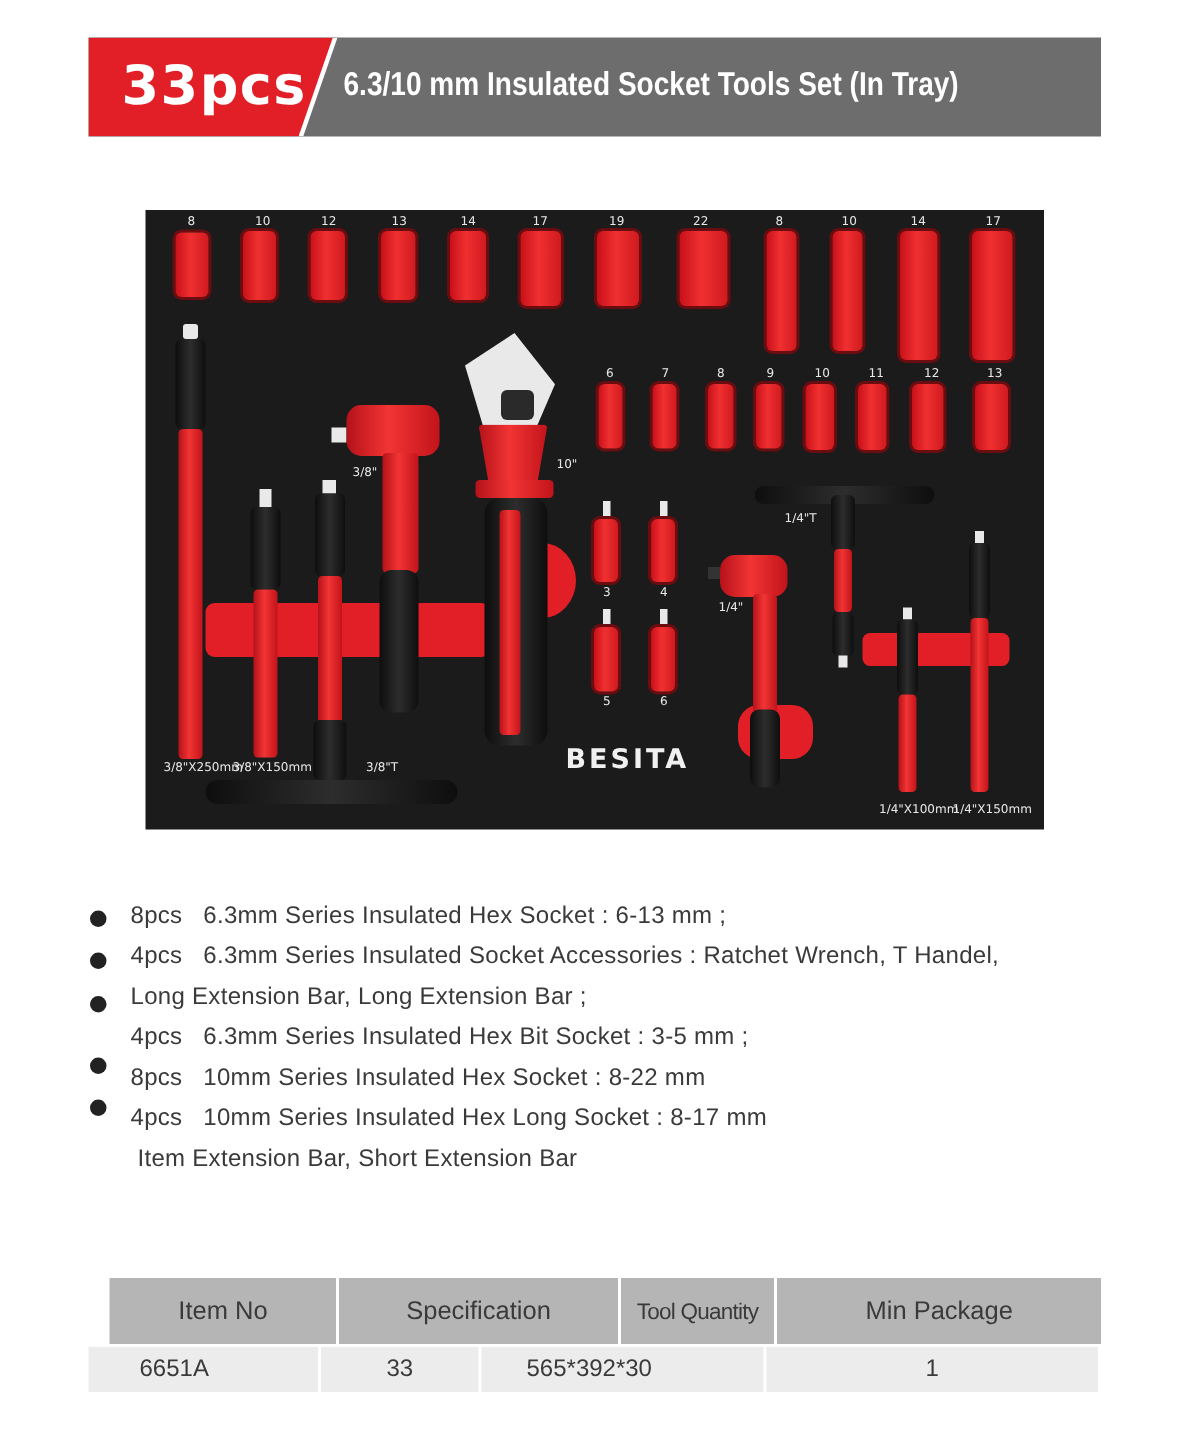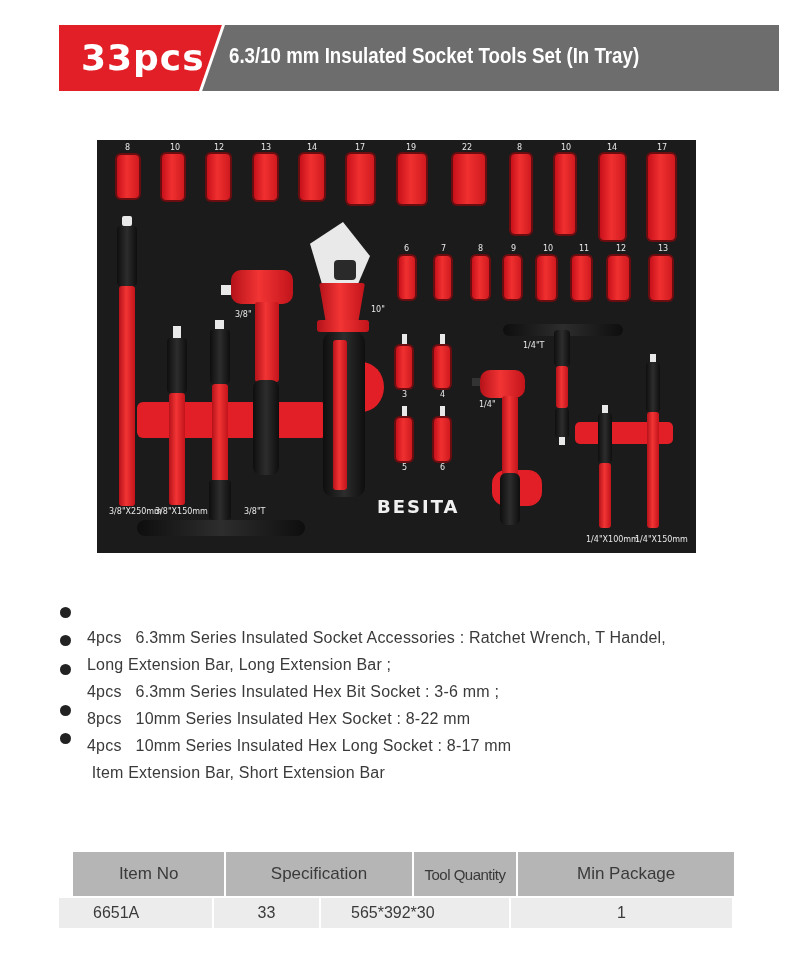--- a/index.html
+++ b/index.html
@@ -1,17 +1,17 @@
 <!DOCTYPE html>
 <html><head>
 <meta charset="utf-8">
 <style>
   html,body{margin:0;padding:0;background:#fff;}
   body{width:793px;height:960px;position:relative;overflow:hidden;font-family:"Liberation Sans","DejaVu Sans",sans-serif;}
-  .banner{position:absolute;left:59px;top:25px;width:675px;height:66px;background:#6d6d6d;padding-left:45px;}
+  .banner{position:absolute;left:59px;top:25px;width:675px;height:66px;background:#6d6d6d;}
   .banner-red{position:absolute;left:0;top:0;height:66px;width:165px;background:#e21f26;clip-path:polygon(0 0,100% 0,85% 100%,0 100%);}
   .banner-slash{position:absolute;left:140px;top:0;width:26px;height:66px;background:#fff;clip-path:polygon(88% 0,100% 0,12% 100%,0 100%);}
   .banner-count{position:absolute;left:22px;top:12px;font-size:36px;font-weight:bold;color:#fff;letter-spacing:1px;font-family:"DejaVu Sans",sans-serif;}
   .banner-title{position:absolute;left:170px;top:18px;font-size:22px;color:#fff;font-family:"Liberation Sans",sans-serif;transform:scaleX(0.85);transform-origin:left center;font-weight:bold;}
 
   .tray{position:absolute;left:97px;top:140px;width:599px;height:413px;background:#1b1b1b;overflow:hidden;}
   .lbl{position:absolute;color:#e8e8e8;font-size:8px;font-family:"DejaVu Sans",sans-serif;white-space:nowrap;}
   .sock{position:absolute;background:linear-gradient(90deg,#c8101a,#f03030 45%,#d01a1f);border-radius:4px;box-shadow:0 0 0 2px #6a0d10;}
   .black{position:absolute;background:linear-gradient(90deg,#0e0e0e,#2d2d2d 50%,#0e0e0e);border-radius:4px;}
   .redbar{position:absolute;background:linear-gradient(90deg,#b5121a,#f23434 45%,#c2141b);border-radius:3px;}
@@ -158,31 +158,32 @@
   <div class="redbar" style="left:550px;top:272px;width:12px;height:116px"></div>
   <div class="lbl" style="left:489px;top:395px">1/4"X100mm</div>
   <div class="lbl" style="left:538px;top:395px">1/4"X150mm</div>
 
   <div class="brand">BESITA</div>
 </div>
 
 <div class="list">
   <div class="li">
       <span class="dot" style="top:7px"></span>
+      <span class="txt">8pcs   6.3mm Series Insulated Hex Socket : 6-13 mm ;</span>
     </div>
   <div class="li">
       <span class="dot" style="top:8px"></span>
       <span class="txt">4pcs   6.3mm Series Insulated Socket Accessories : Ratchet Wrench, T Handel,</span>
     </div>
   <div class="li">
       <span class="dot" style="top:10px"></span>
       <span class="txt">Long Extension Bar, Long Extension Bar ;</span>
     </div>
   <div class="li">
-      <span class="txt">4pcs   6.3mm Series Insulated Hex Bit Socket : 3-6 mm ;</span>
+      <span class="txt">4pcs   6.3mm Series Insulated Hex Bit Socket : 3-5 mm ;</span>
     </div>
   <div class="li">
       <span class="dot" style="top:-3px"></span>
       <span class="txt">8pcs   10mm Series Insulated Hex Socket : 8-22 mm</span>
     </div>
   <div class="li">
       <span class="dot" style="top:-2px"></span>
       <span class="txt">4pcs   10mm Series Insulated Hex Long Socket : 8-17 mm</span>
     </div>
   <div class="li">

